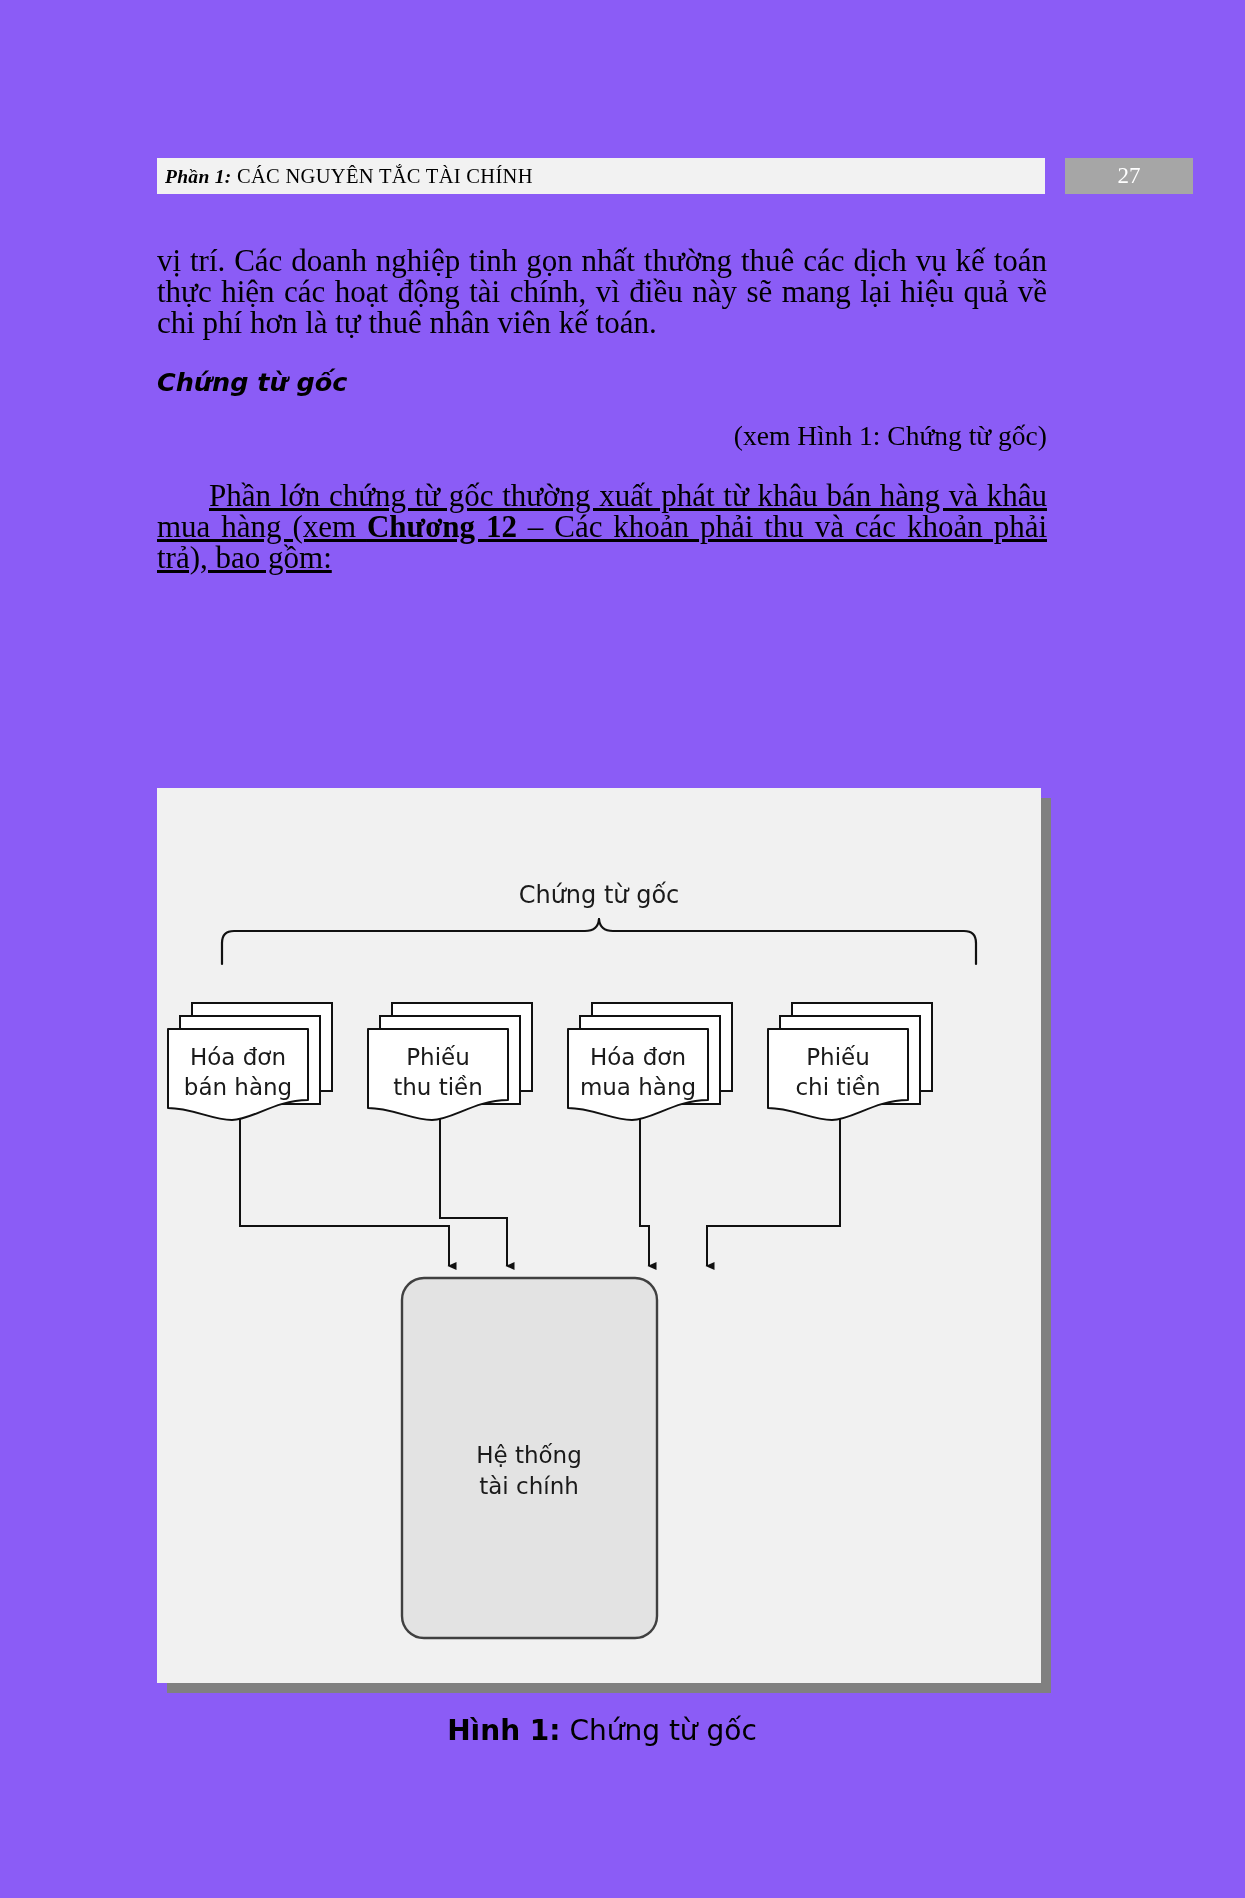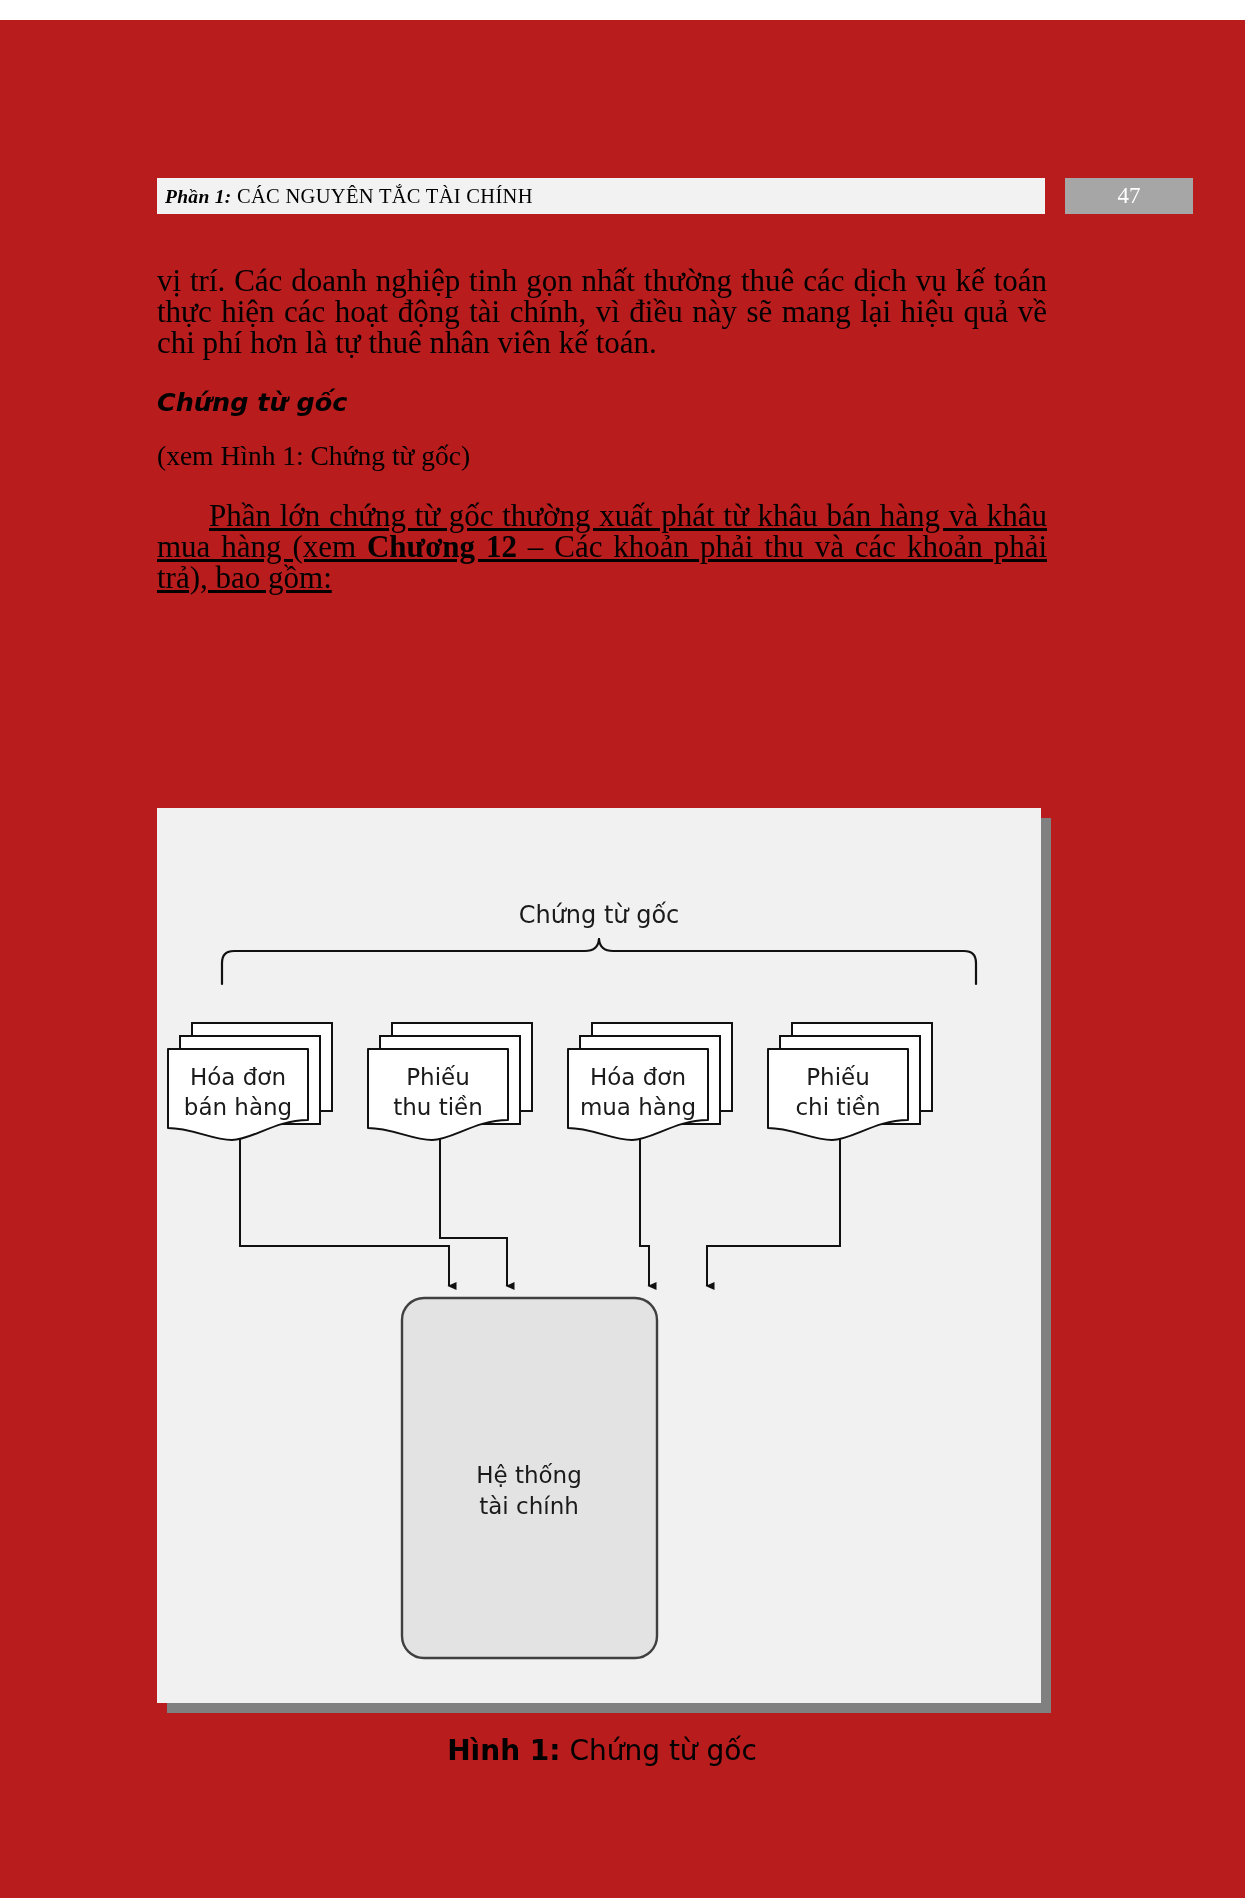--- a/index.html
+++ b/index.html
@@ -12,22 +12,21 @@
     height: 1898px;
     position: relative;
     font-family: "Liberation Serif", "DejaVu Serif", serif;
     color: #000000;
     overflow: hidden;
   }
 
   .page {
     position: absolute;
     inset: 0;
-    background: #b91c1c;
-    margin-top: 20px;
+    background: #8b5cf6;
   }
 
   
   .runhead {
     position: absolute;
     left: 157px;
     top: 158px;
     width: 888px;
     height: 36px;
   }
@@ -101,20 +100,21 @@
     font-family: "DejaVu Sans", "Liberation Sans", sans-serif;
     font-weight: bold;
     font-style: italic;
     font-size: 25.5px;
     line-height: 36px;
   }
   p.note {
     margin: 14px 0 0 0;
     font-size: 27.5px;
     line-height: 44px;
+    text-align: right;
   }
   p.para2 { margin: 22px 0 0 0; }
   .bold { font-weight: bold; }
 
   
   .figure {
     position: absolute;
     left: 157px;
     top: 788px;
     width: 890px;
@@ -172,21 +172,21 @@
   }
 </style>
 </head>
 <body>
 
 <div class="page">
 
   <div class="runhead">
     <div class="runhead-band"></div>
     <div class="runhead-text"><span class="part">Phần 1:</span> <span class="caps">CÁC NGUYÊN TẮC TÀI CHÍNH</span></div>
-    <div class="pagenum-box">47</div>
+    <div class="pagenum-box">27</div>
   </div>
 
   <div class="body-col">
     <p class="para">vị trí. Các doanh nghiệp tinh gọn nhất thường thuê các dịch vụ kế toán thực hiện các hoạt động tài chính, vì điều này sẽ mang lại hiệu quả về chi phí hơn là tự thuê nhân viên kế toán.</p>
 
 
     <h3 class="sub-title">Chứng từ gốc</h3>
 
     <p class="note">(xem Hình 1: Chứng từ gốc)</p>
 

